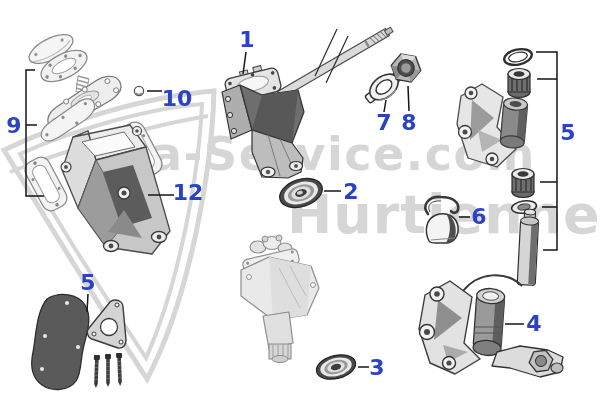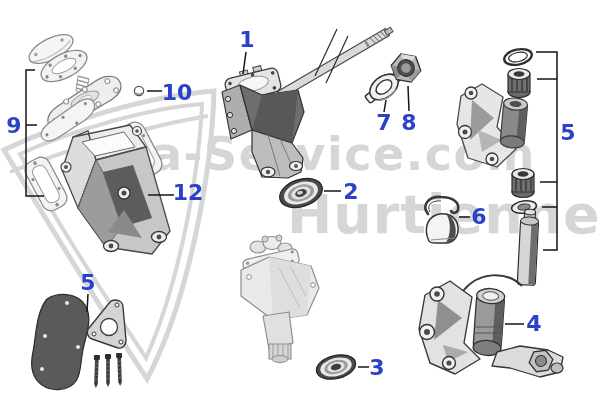--- a/index.html
+++ b/index.html
@@ -347,17 +347,17 @@
 
 <div class="callout" style="left:247px;top:40px;">1</div>
 <div class="callout" style="left:351px;top:192px;">2</div>
 <div class="callout" style="left:377px;top:368px;">3</div>
 <div class="callout" style="left:534px;top:324px;">4</div>
 <div class="callout" style="left:568px;top:133px;">5</div>
 <div class="callout" style="left:479px;top:217px;">6</div>
 <div class="callout" style="left:384px;top:123px;">7</div>
 <div class="callout" style="left:409px;top:123px;">8</div>
 <div class="callout" style="left:14px;top:126px;">9</div>
-<div class="callout" style="left:177px;top:93px;">10</div>
+<div class="callout" style="left:177px;top:99px;">10</div>
 <div class="callout" style="left:88px;top:283px;">5</div>
 <div class="callout" style="left:188px;top:193px;">12</div>
 
 </div>
 
 </body></html>

